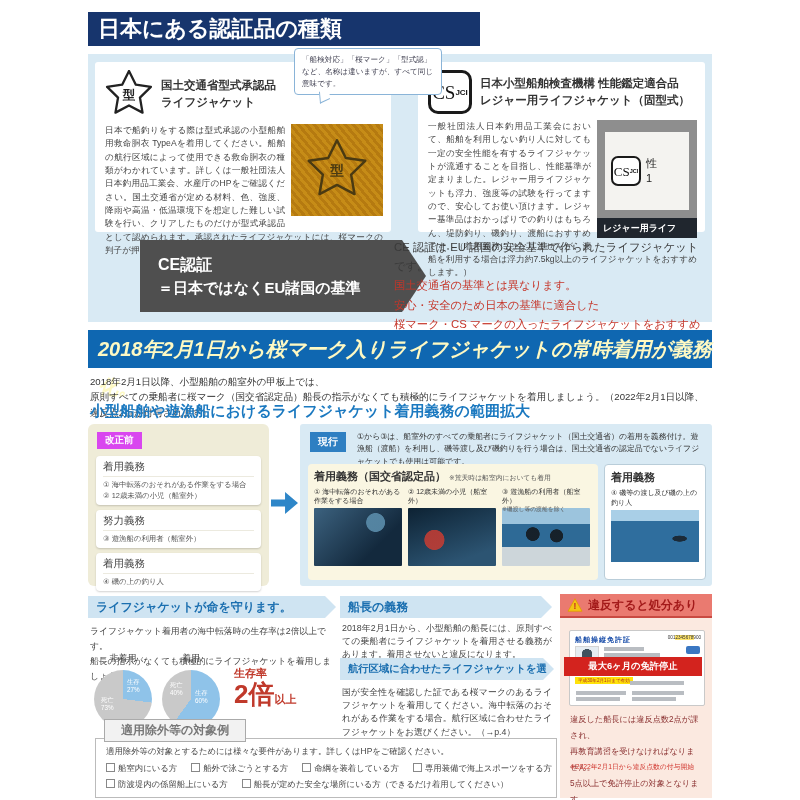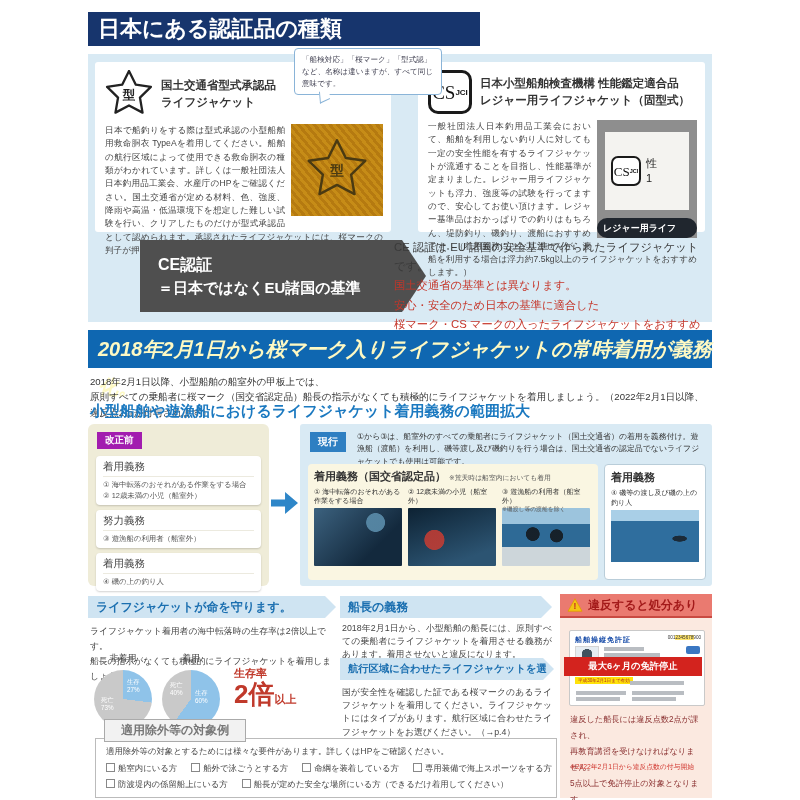--- a/index.html
+++ b/index.html
@@ -27,42 +27,42 @@
   .cs-big{font-family:"Liberation Serif","DejaVu Serif",serif;font-size:19px;line-height:1;color:#111;}
   .cs-small{font-size:8px;font-weight:bold;line-height:1;color:#111;margin-top:1px;}
   .cs-box.mini{width:30px;height:30px;border-width:2px;border-radius:7px;}
   .cs-box.mini .cs-big{font-size:13px;}
   .cs-box.mini .cs-small{font-size:5.5px;}
   .photo-cs{float:right;width:100px;height:118px;margin:0 0 4px 6px;background:#8e8e8e;position:relative;overflow:hidden;}
   .photo-cs .label{position:absolute;left:8px;top:12px;width:84px;height:78px;background:#f4f3f0;
     display:flex;align-items:center;gap:5px;padding-left:6px;box-sizing:border-box;}
   .photo-cs .side{font-size:11px;color:#222;line-height:1.4;}
   .photo-cs .capbar{position:absolute;left:0;bottom:0;width:100%;height:20px;background:#20262e;
-    color:#fff;font-size:9px;font-weight:bold;line-height:20px;padding-left:6px;box-sizing:border-box;border-radius:10px;}
+    color:#fff;font-size:9px;font-weight:bold;line-height:20px;padding-left:6px;box-sizing:border-box;}
   .bubble{left:206px;top:-6px;width:148px;background:#fff;border:1px solid #8ab4d8;border-radius:4px;
     font-size:7.6px;line-height:1.55;color:#445;padding:5px 7px;box-sizing:border-box;z-index:5;}
   .bubble:after{content:"";position:absolute;left:24px;bottom:-7px;width:10px;height:10px;background:#fff;
     border-left:1px solid #8ab4d8;border-bottom:1px solid #8ab4d8;transform:rotate(-25deg) skewX(-20deg);}
   .ce-arrow{left:7px;top:186px;width:286px;height:72px;background:#4f4f4f;color:#fff;
     clip-path:polygon(0 0,calc(100% - 24px) 0,100% 50%,calc(100% - 24px) 100%,0 100%);
     display:flex;flex-direction:column;justify-content:center;padding-left:18px;box-sizing:border-box;
     font-weight:bold;font-size:16px;line-height:1.5;margin-left:45px;}
   .ce-text{left:306px;top:184px;width:312px;font-size:11.3px;line-height:1.7;}
   .ce-text .l1{color:#3a3a3a;}
   .ce-text .lr{color:#c53529;}
 
   
   .banner{left:88px;top:330px;width:624px;height:38px;background:#0f67b1;color:#fef9c3;
     font-size:20px;font-weight:bold;font-style:italic;line-height:38px;padding-left:10px;box-sizing:border-box;}
   .intro{left:90px;top:374px;width:620px;font-size:9.6px;line-height:1.6;color:#333;}
   .subheading{left:90px;top:402px;font-size:15px;font-weight:bold;color:#1b79c0;}
 
   
   .before-panel{left:88px;top:424px;width:181px;height:162px;background:#efecd8;border-radius:6px;}
-  .badge-dark{display:inline-block;background:#a21caf;color:#fff;font-size:9.5px;font-weight:bold;
+  .badge-dark{display:inline-block;background:#d946ef;color:#fff;font-size:9.5px;font-weight:bold;
     padding:2px 8px;margin:8px 0 2px 9px;}
   .mini-card{background:#fff;border-radius:4px;box-shadow:0 1px 2px rgba(0,0,0,.18);
     margin:5px 8px;padding:4px 7px;}
   .mini-card .t{font-size:10.5px;color:#444;border-bottom:1px solid #eceadf;padding-bottom:2px;margin-bottom:2px;}
   .mini-card .i{font-size:7.4px;color:#555;line-height:1.5;}
   .big-arrow{left:271px;top:492px;width:27px;height:22px;background:#2e86c8;
     clip-path:polygon(0 34%,52% 34%,52% 0,100% 50%,52% 100%,52% 66%,0 66%);}
   .current-panel{left:300px;top:424px;width:412px;height:162px;background:#d9eaf4;border-radius:3px;}
   .badge-blue{position:absolute;left:10px;top:8px;background:#2e7fc2;color:#fff;font-size:10px;
     font-weight:bold;padding:3px 8px;}
@@ -313,21 +313,21 @@
     <div class="survival">
       <div class="s1">生存率</div>
       <span class="s2">2倍</span><span class="s3">以上</span>
     </div>
   </div>
 
   <div class="abs captain-block">
     <div class="arrowhead cap-head">船長の義務</div>
     <div class="cap-body">2018年2月1日から、小型船舶の船長には、原則すべての乗船者にライフジャケットを着用させる義務があります。着用させないと違反になります。</div>
     <div class="arrowhead cap-head2">航行区域に合わせたライフジャケットを選びましょう</div>
-    <div class="cap-body2">国が安全性を確認した証である桜マークのあるライフジャケットを着用してください。ライフジャケットにはタイプがあります。航行区域に合わせたライフジャケットをお選びください。（→p.4）</div>
+    <div class="cap-body2">国が安全性を確認した証である桜マークのあるライフジャケットを着用してください。海中転落のおそれがある作業をする場合。航行区域に合わせたライフジャケットをお選びください。（→p.4）</div>
   </div>
 
   <div class="abs penalty-block">
     <div class="pen-head">
       <svg width="16" height="14" viewBox="0 0 20 18">
         <path d="M10 1 L19 17 H1 Z" fill="#f4c514" stroke="#e09b00" stroke-width="1"></path>
         <text x="10" y="14.5" text-anchor="middle" font-size="11" font-weight="bold" fill="#c32a20">!</text>
       </svg>
       <span>違反すると処分あり</span>
     </div>

